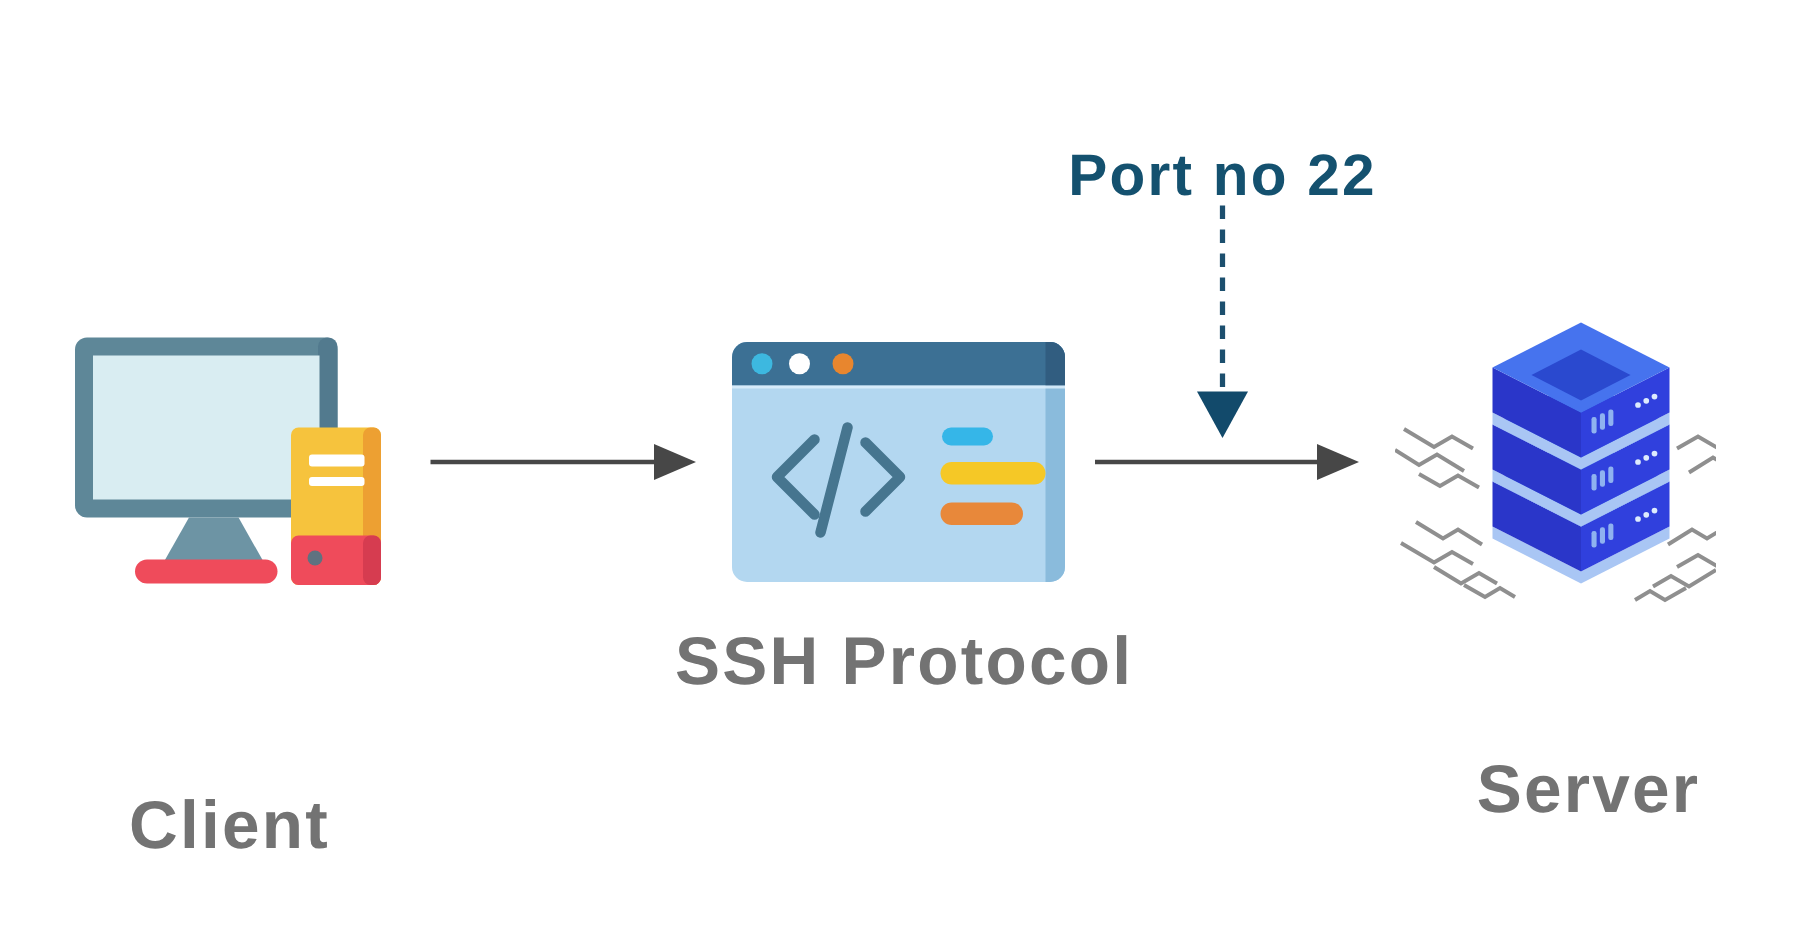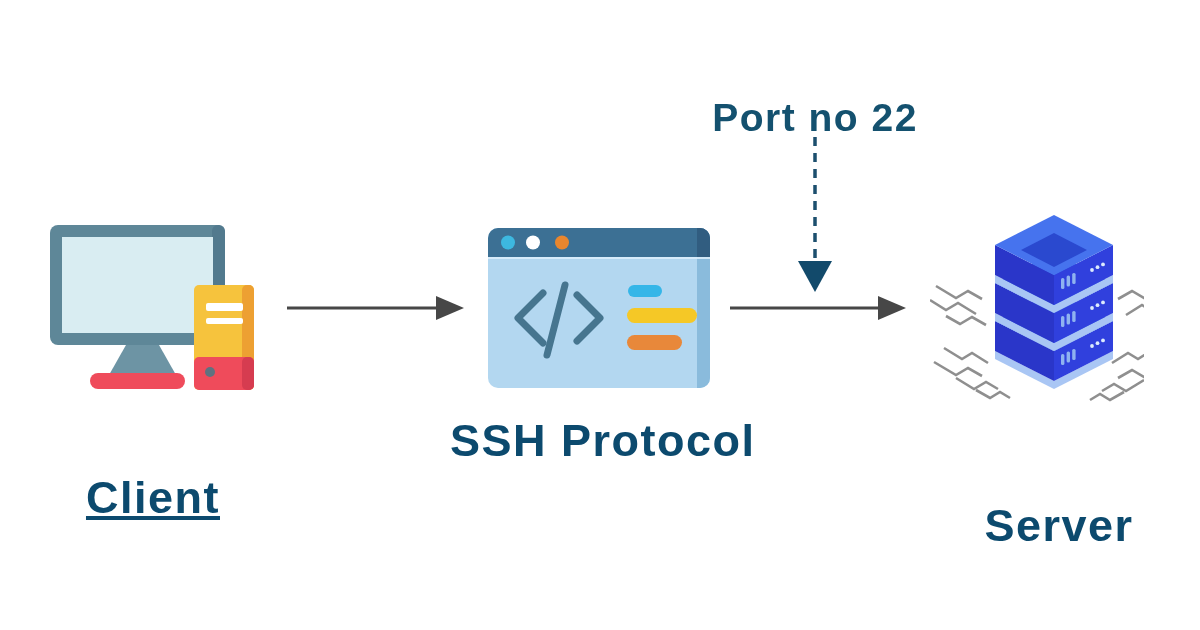--- a/index.html
+++ b/index.html
@@ -2,21 +2,21 @@
 <html><head>
 <meta charset="utf-8">
 <style>
   html,body{margin:0;padding:0;background:#ffffff;}
   .canvas{
     position:relative;width:1144px;height:630px;background:#ffffff;
     font-family:"Liberation Sans", sans-serif;overflow:hidden;
   }
   .abs{position:absolute;}
   .node-label{
-    font-weight:700;color:#0c4a6e;font-size:45px;letter-spacing:1.5px;
+    font-weight:700;color:#737373;font-size:45px;letter-spacing:1.5px;
     text-align:center;white-space:nowrap;
   }
   .port-label{
     font-weight:700;color:#14516f;font-size:39px;letter-spacing:1.5px;
     text-align:center;white-space:nowrap;
   }
 </style>
 </head>
 <body>
 
@@ -120,19 +120,19 @@
       <path d="M194 202 l-14 8 l-10 -6 l-10 6"></path>
     </g>
 
     <use href="#srv-unit" y="101"></use>
     <use href="#srv-unit" y="63"></use>
     <use href="#srv-unit" y="25"></use>
 
     <polygon points="124,43 157,60 124,77 91,60" fill="#2a49cf"></polygon>
   </svg>
 
-  <div class="abs node-label" style="left:38px;top:472px;width:230px;text-decoration:underline;">Client</div>
+  <div class="abs node-label" style="left:38px;top:524px;width:230px;">Client</div>
 
   <div class="abs node-label" style="left:450px;top:415px;width:300px;">SSH Protocol</div>
 
   <div class="abs node-label" style="left:944px;top:500px;width:230px;text-align:center;">Server</div>
 
 </div>
 
 </body></html>

